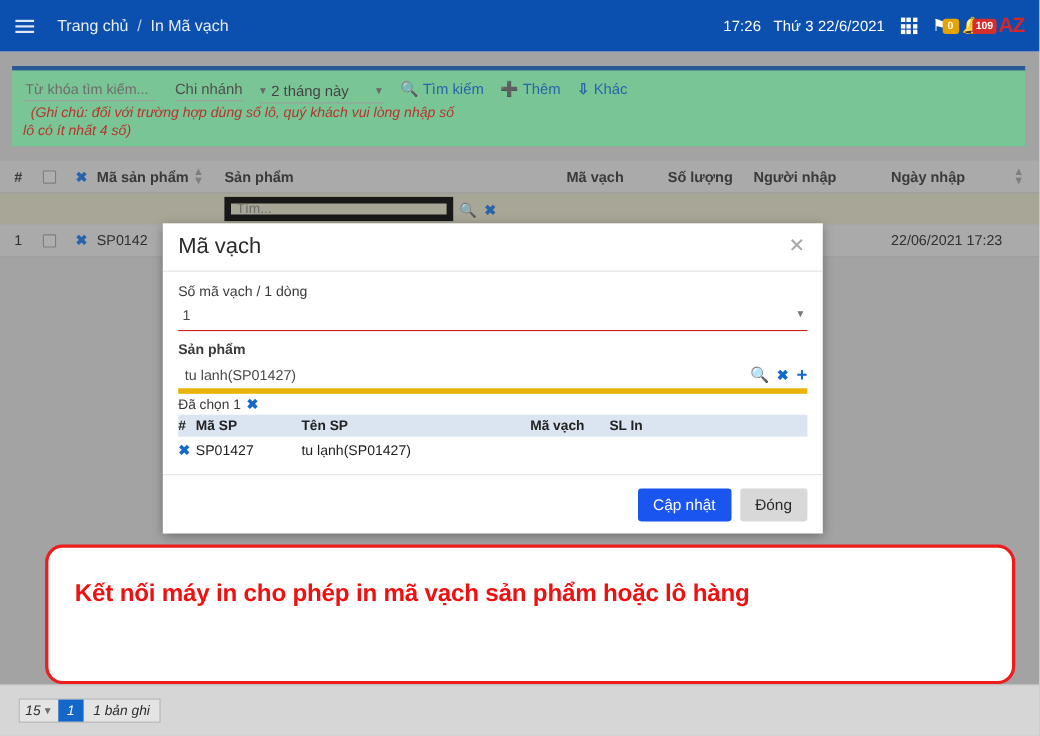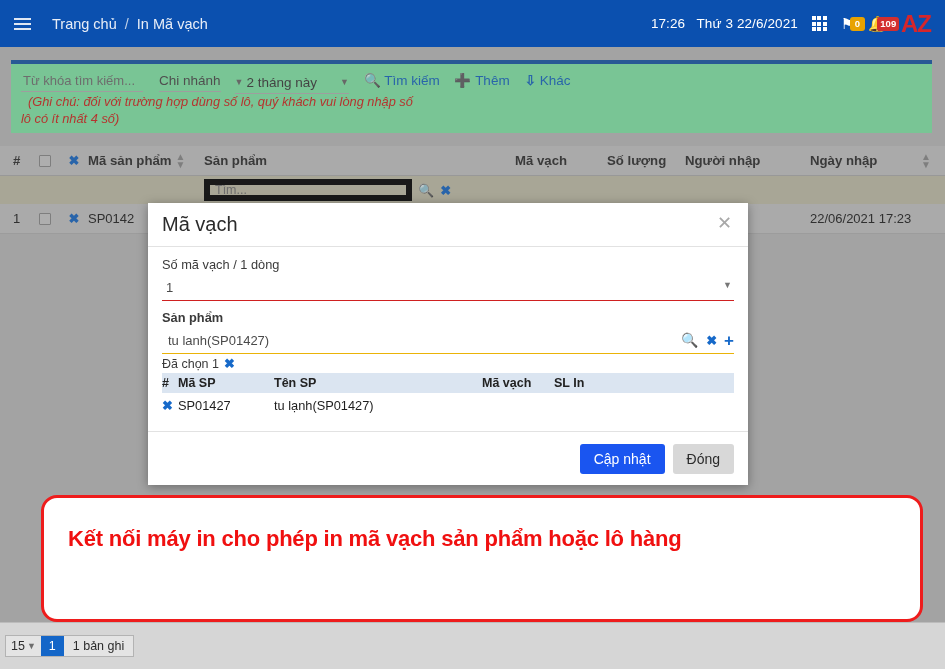--- a/index.html
+++ b/index.html
@@ -51,21 +51,21 @@
   .badge-wrap { position: relative; cursor: pointer; line-height: 0; }
   .badge {
     position: absolute; top: -7px; left: 9px;
     min-width: 15px; height: 14px; padding: 0 3px;
     border-radius: 3px; font-size: 9.5px; font-weight: bold;
     color: #fff; display: flex; align-items: center; justify-content: center;
   }
   .badge.orange { background: #e8a200; }
   .badge.red { background: #d32f2f; }
   .flag-ico, .bell-ico { font-size: 15px; color: #fff; }
-  .logo-az { font-size: 24px; font-weight: bold; color: #d5262b; letter-spacing: -1px; }
+  .logo-az { font-size: 19px; font-weight: bold; color: #d5262b; letter-spacing: -1px; }
 
   
   .page {
     position: absolute; left: 0; top: 47px;
     width: 945px; height: 622px;
     background: #bfbfbf;
   }
 
   
   .filter-panel {
@@ -174,21 +174,21 @@
   .modal-body { padding: 10px 14px 0 14px; }
   .fld-label { font-size: 12.8px; color: #3a3a3a; margin-bottom: 4px; font-weight: bold; }
   .fld-label.plain { font-weight: normal; }
   .sel-line {
     position: relative; border-bottom: 1px solid #cf2020;
     padding: 2px 0 4px 4px;
   }
   .sel-val { font-size: 13px; color: #4a4a4a; }
   .sel-caret { position: absolute; right: 2px; top: 4px; font-size: 9px; color: #777; }
   .prod-line {
-    position: relative; border-bottom: 1px solid #eab308;
+    position: relative; border-bottom: 5px solid #eab308;
     padding: 3px 0 5px 6px; display: flex; align-items: center;
     margin-top: 1px;
     text-align: center;
   }
   .prod-val { font-size: 13px; color: #4a4a4a; }
   .prod-icons { margin-left: auto; display: flex; align-items: center; gap: 7px; }
   .ic-search { color: #2b7fd4; font-size: 14px; cursor: pointer; }
   .ic-x { color: #1669c9; font-weight: bold; font-size: 13px; cursor: pointer; }
   .ic-plus { color: #1669c9; font-weight: bold; font-size: 17px; cursor: pointer; line-height: 13px; }
   .chosen {
@@ -239,21 +239,21 @@
   }
   .annot-text {
     color: #f01010; font-size: 22px; font-weight: bold;
     line-height: 1.32; letter-spacing: -.2px;
   }
 
   
   .footer {
     position: absolute; left: 0; bottom: 0; width: 945px; height: 47px;
     background: #d6d6d6; border-top: 1px solid #bcbcbc;
-    display: flex; align-items: center; padding-left: 5px;
+    display: flex; align-items: center; padding-left: 17px; font-style: italic;
   }
   .pager { display: flex; align-items: center; border: 1px solid #b3b3b3; height: 22px; background: #e4e4e4; }
   .pg-size {
     display: flex; align-items: center; gap: 2px;
     font-size: 12.5px; color: #2c2c2c; padding: 0 5px; cursor: pointer;
   }
   .pg-cur {
     background: #1466c8; color: #fff; font-size: 12.5px;
     padding: 0 8px; height: 20px; display: flex; align-items: center;
     cursor: pointer;

